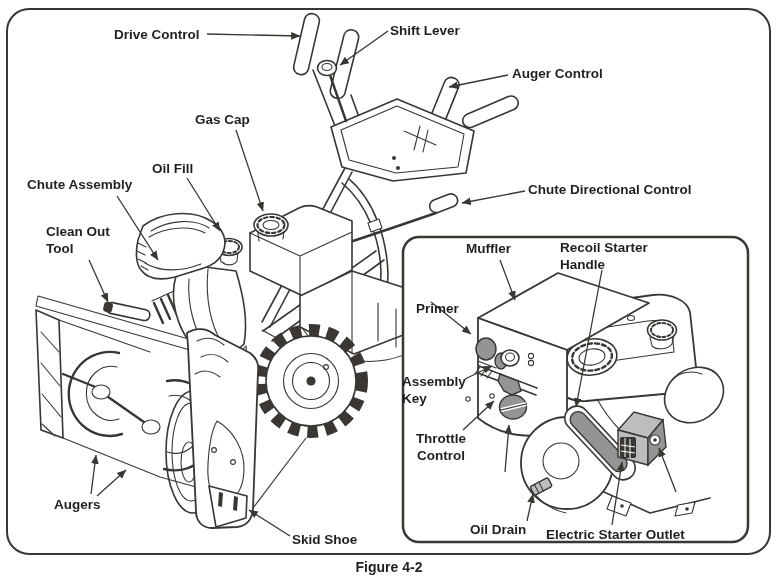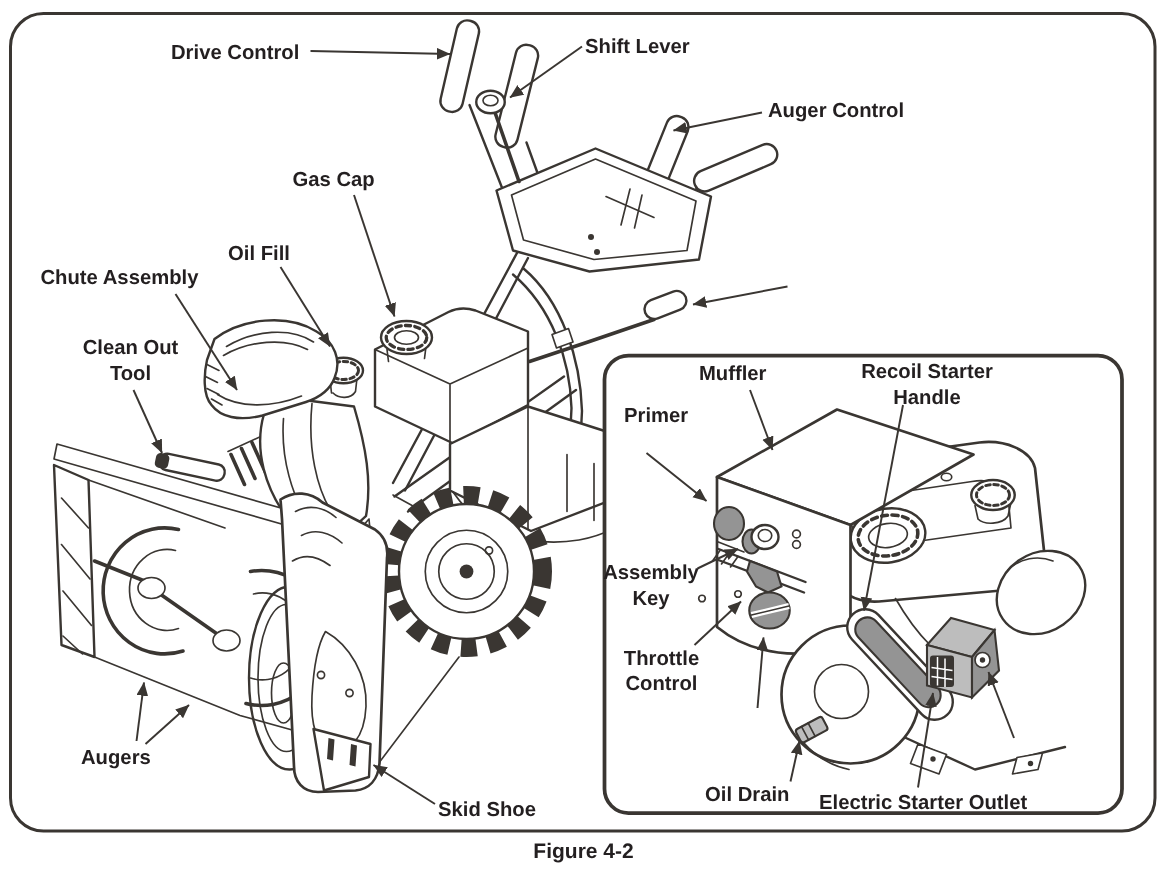--- a/index.html
+++ b/index.html
@@ -14,21 +14,21 @@
   .w2 {stroke-width:1.8;}
   .th {stroke-width:2.4;}
   .g1 {fill:var(--gray-fill,#949494);stroke:var(--line,#3a3632);stroke-width:1.4;}
   .g2 {fill:var(--light-gray-fill,#bdbdbd);stroke:var(--line,#3a3632);stroke-width:1.4;}
   .dk {fill:var(--line,#3a3632);stroke:none;}
   .knob{fill:none;stroke:var(--line,#3a3632);stroke-width:12;stroke-dasharray:10.5 7.8;}
   .ld {fill:none;stroke:var(--line,#3a3632);stroke-width:1.3;marker-end:url(#arr);}
   
   .lbl{position:absolute;font-weight:bold;font-size:13.5px;line-height:17px;
        color:var(--text,#231f20);white-space:nowrap;}
-  .wrapc{white-space:normal;text-align:center;}
+  .wrapc{white-space:normal;text-align:left;}
   .wrapl{white-space:normal;text-align:center;}
   .caption{position:absolute;left:0;right:0;top:559px;text-align:center;
        font-weight:bold;font-size:14px;color:var(--text,#231f20);}
 </style>
 </head>
 <body>
 
 <div class="stage">
 
 <svg width="778" height="583" viewBox="0 0 778 583">
@@ -253,25 +253,26 @@
   </g>
 </svg>
 
   <div class="lbl" style="left:114px;top:26px">Drive Control</div>
   <div class="lbl" style="left:390px;top:22px">Shift Lever</div>
   <div class="lbl" style="left:512px;top:65px">Auger Control</div>
   <div class="lbl" style="left:195px;top:111px">Gas Cap</div>
   <div class="lbl" style="left:152px;top:160px">Oil Fill</div>
   <div class="lbl" style="left:27px;top:176px">Chute Assembly</div>
   <div class="lbl wrapc" style="left:46px;top:223px;width:82px">Clean Out Tool</div>
+  <div class="lbl" style="left:528px;top:181px">Chute Directional Control</div>
   <div class="lbl" style="left:54px;top:496px">Augers</div>
   <div class="lbl" style="left:292px;top:531px">Skid Shoe</div>
 
   <div class="lbl" style="left:466px;top:240px">Muffler</div>
   <div class="lbl wrapc" style="left:560px;top:239px;width:116px">Recoil Starter Handle</div>
-  <div class="lbl" style="left:416px;top:268px">Primer</div>
+  <div class="lbl" style="left:416px;top:300px">Primer</div>
   <div class="lbl wrapc" style="left:402px;top:373px;width:64px">Assembly Key</div>
   <div class="lbl wrapl" style="left:410px;top:430px;width:62px">Throttle Control</div>
   <div class="lbl" style="left:470px;top:521px">Oil Drain</div>
   <div class="lbl" style="left:546px;top:526px">Electric Starter Outlet</div>
 
   <div class="caption">Figure 4-2</div>
 </div>
 
 </body></html>

